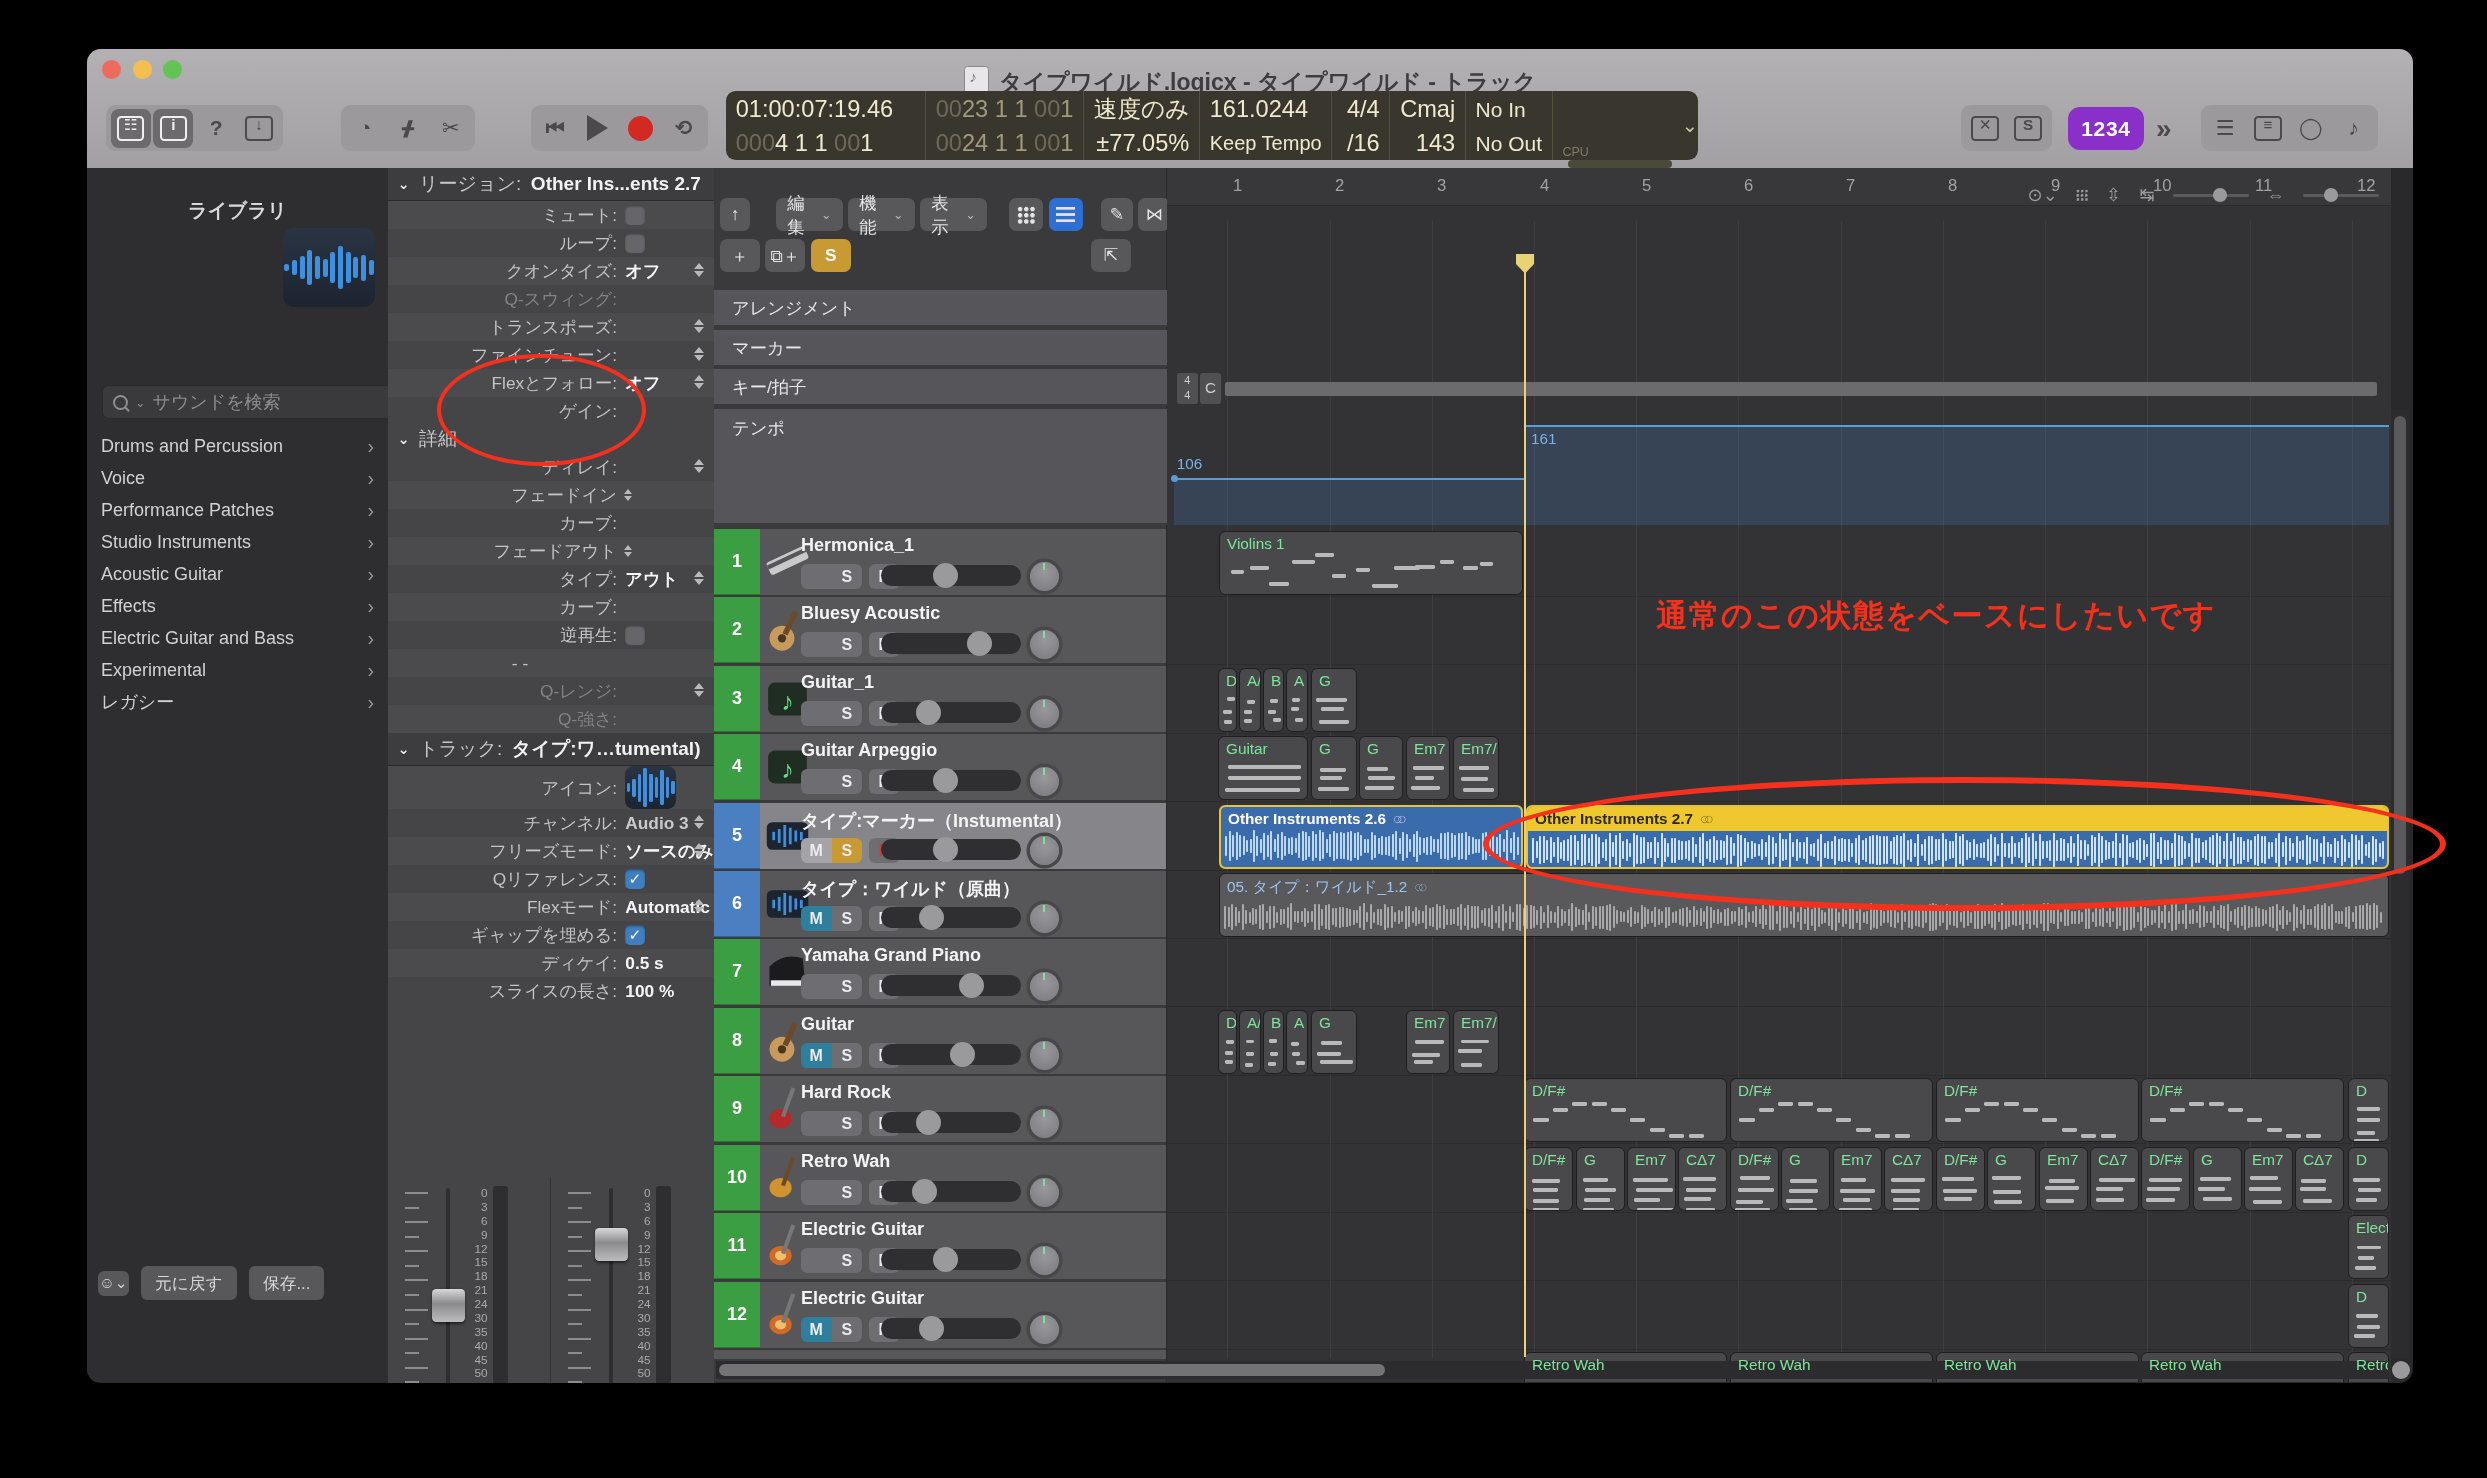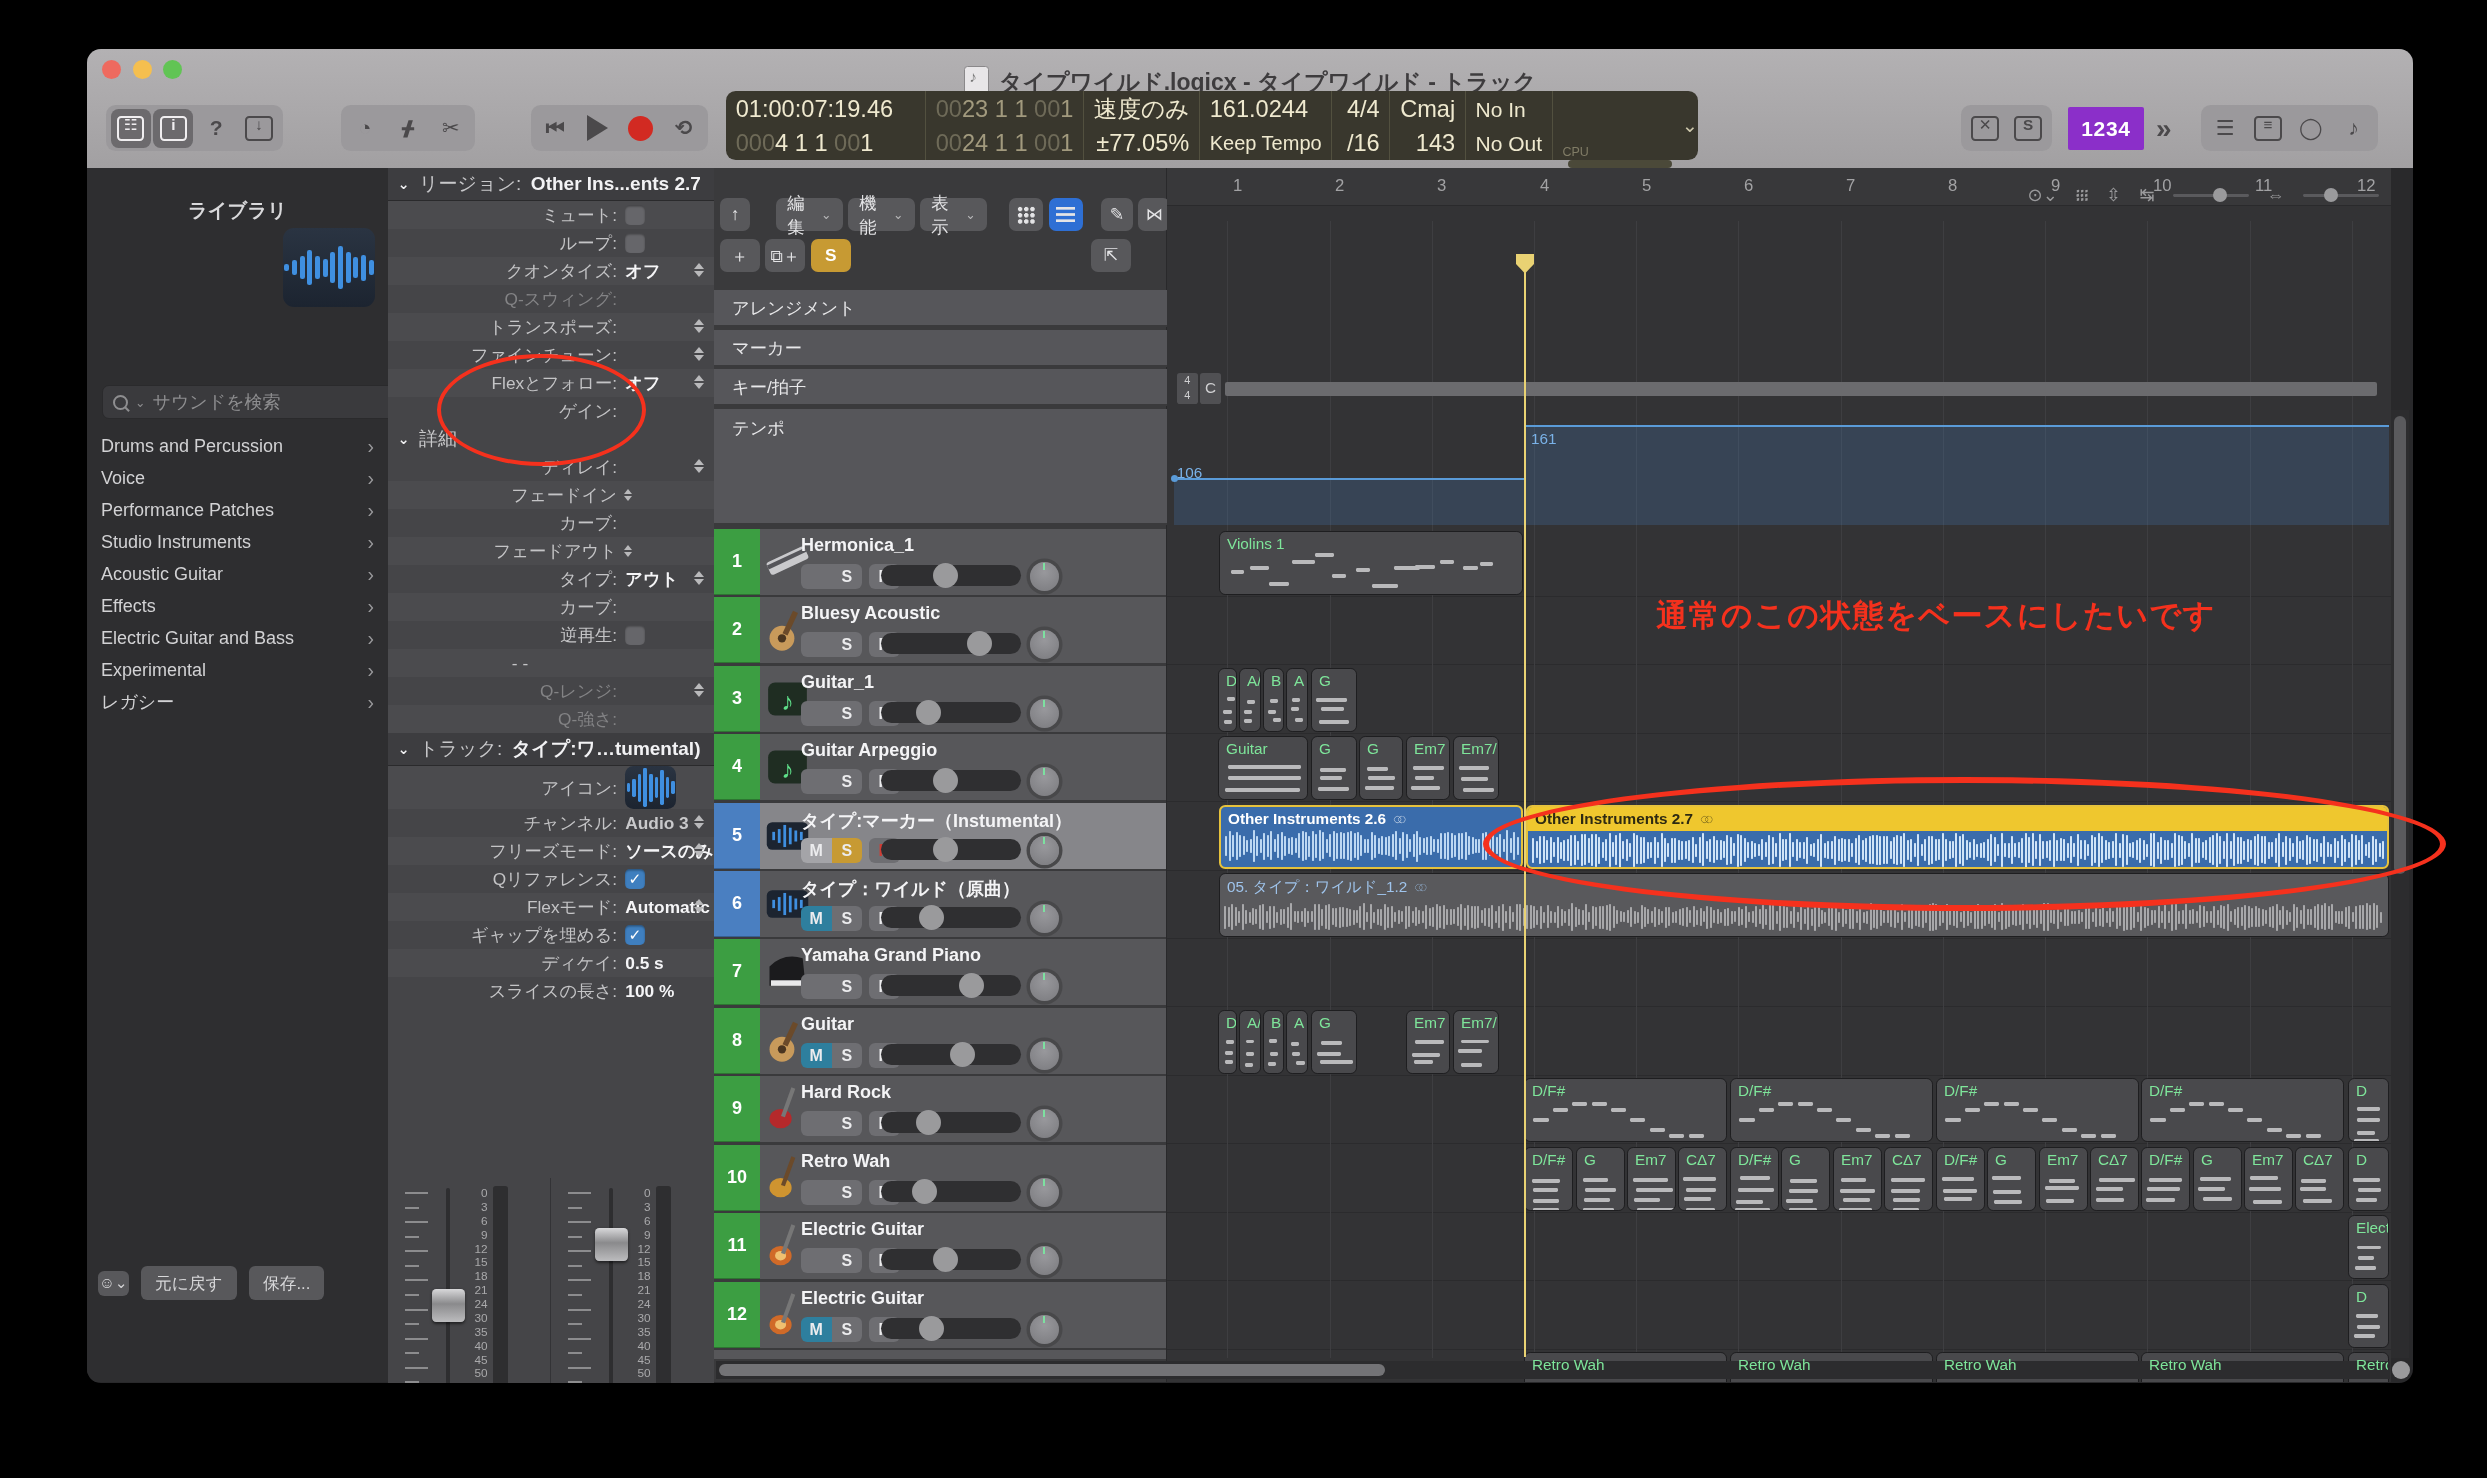--- a/index.html
+++ b/index.html
@@ -23,21 +23,21 @@
   .lcdcell{border-right:1.4px solid #52503f;padding:5.6px 9.7px 4.2px;display:flex;flex-direction:column;justify-content:space-between;}
   .lcdcell:last-child{border-right:none;}
   .l1{font-size:23.6px;line-height:25px;white-space:nowrap;}
   .l2{font-size:23.6px;line-height:26px;white-space:nowrap;}
   .dim{color:#6e6a58;}
   .gold{color:#a29a7e;}
   .lcdR{text-align:right;}
   .meterlbl{font-size:12.5px;color:#807c66;margin-top:48px;}
   .meterbar{display:inline-block;width:104px;height:8.3px;background:#4b4939;border-radius:4.2px;margin-left:5.6px;vertical-align:1.4px;}
   .chev{color:#cfc9ad;font-size:19.4px;align-self:center;}
-  .badge1234{left:1981px;top:58px;width:76px;height:43px;background:#8b2fc9;border-radius:2px;color:#fff;font-size:21px;font-weight:bold;display:flex;align-items:center;justify-content:center;letter-spacing:0.7px;}
+  .badge1234{left:1981px;top:58px;width:76px;height:43px;background:#8b2fc9;border-radius:12px;color:#fff;font-size:21px;font-weight:bold;display:flex;align-items:center;justify-content:center;letter-spacing:0.7px;}
   .dblchev{left:2069px;top:64px;font-size:28px;color:#4b494b;font-weight:bold;}
   
   .librarycol{left:0;top:119px;width:301px;height:1214px;background:#2e2e30;border-right:1.4px solid #1e1e20;}
   .inspcol{left:301px;top:119px;width:326px;height:1214px;background:#454548;border-right:1.4px solid #1e1e20;}
   .trackhead{left:627px;top:119px;width:452px;height:1214px;background:#3a3a3c;}
   .arrange{left:1080px;top:119px;width:1224px;height:1214px;background:#333335;overflow:hidden;}
   .vscroll{left:2304px;top:361px;width:18px;height:948px;background:#2c2c2e;}
   .vthumb{left:2.8px;width:12.5px;border-radius:6.2px;background:#5a5a5d;}
   
   .libtitle{top:29px;left:0;width:301px;text-align:center;color:#d9d9db;font-size:19.4px;font-weight:bold;}
@@ -934,21 +934,21 @@
           <div>4</div>
         </div>
         <div style="position: absolute; left: 33px; top: 205px; width: 21px; height: 30.5px; background: rgb(80, 80, 83); border-radius: 2.8px; color: rgb(207, 207, 209); font-size: 15.3px; text-align: center; line-height: 30.5px;">C</div>
         <div style="position: absolute; left: 58px; top: 214px; width: 1152px; height: 14px; background: rgb(107, 107, 110); border-radius: 2.1px;"></div>
         <div style="position: absolute; left: 7px; top: 310px; width: 350px; height: 2.1px; background: rgb(90, 155, 216);"></div>
         <div style="position: absolute; left: 7px; top: 312px; width: 350px; height: 45px; background: rgba(74, 130, 200, 0.22);"></div>
         <div style="position: absolute; left: 4.2px; top: 307px; width: 7px; height: 7px; border-radius: 50%; background: rgb(90, 155, 216);"></div>
         <div style="position: absolute; left: 357px; top: 257px; width: 2.1px; height: 55px; background: rgb(90, 155, 216);"></div>
         <div style="position: absolute; left: 357px; top: 257px; width: 865px; height: 2.1px; background: rgb(90, 155, 216);"></div>
         <div style="position: absolute; left: 357px; top: 259px; width: 865px; height: 98px; background: rgba(74, 130, 200, 0.22);"></div>
-        <div style="position: absolute; left: 9.7px; top: 296px; color: rgb(122, 178, 232); font-size: 15.3px;">106</div>
+        <div style="position: absolute; left: 9.7px; top: 287px; color: rgb(122, 178, 232); font-size: 15.3px;">106</div>
         <div style="position: absolute; left: 364px; top: 262px; color: rgb(122, 178, 232); font-size: 15.3px;">161</div>
       </div>
     <div id="regionlayer">
         <div class="region " style="left: 52px; top: 363px; width: 304px; height: 64px;">
           <div class="rlab">Violins 1</div>
           <div class="note" style="left: 11px; top: 38px; width: 13px;"></div>
           <div class="note" style="left: 30px; top: 34px; width: 19px;"></div>
           <div class="note" style="left: 49px; top: 50px; width: 20px;"></div>
           <div class="note" style="left: 72px; top: 28px; width: 23px;"></div>
           <div class="note" style="left: 95px; top: 21px; width: 18.7px;"></div>

